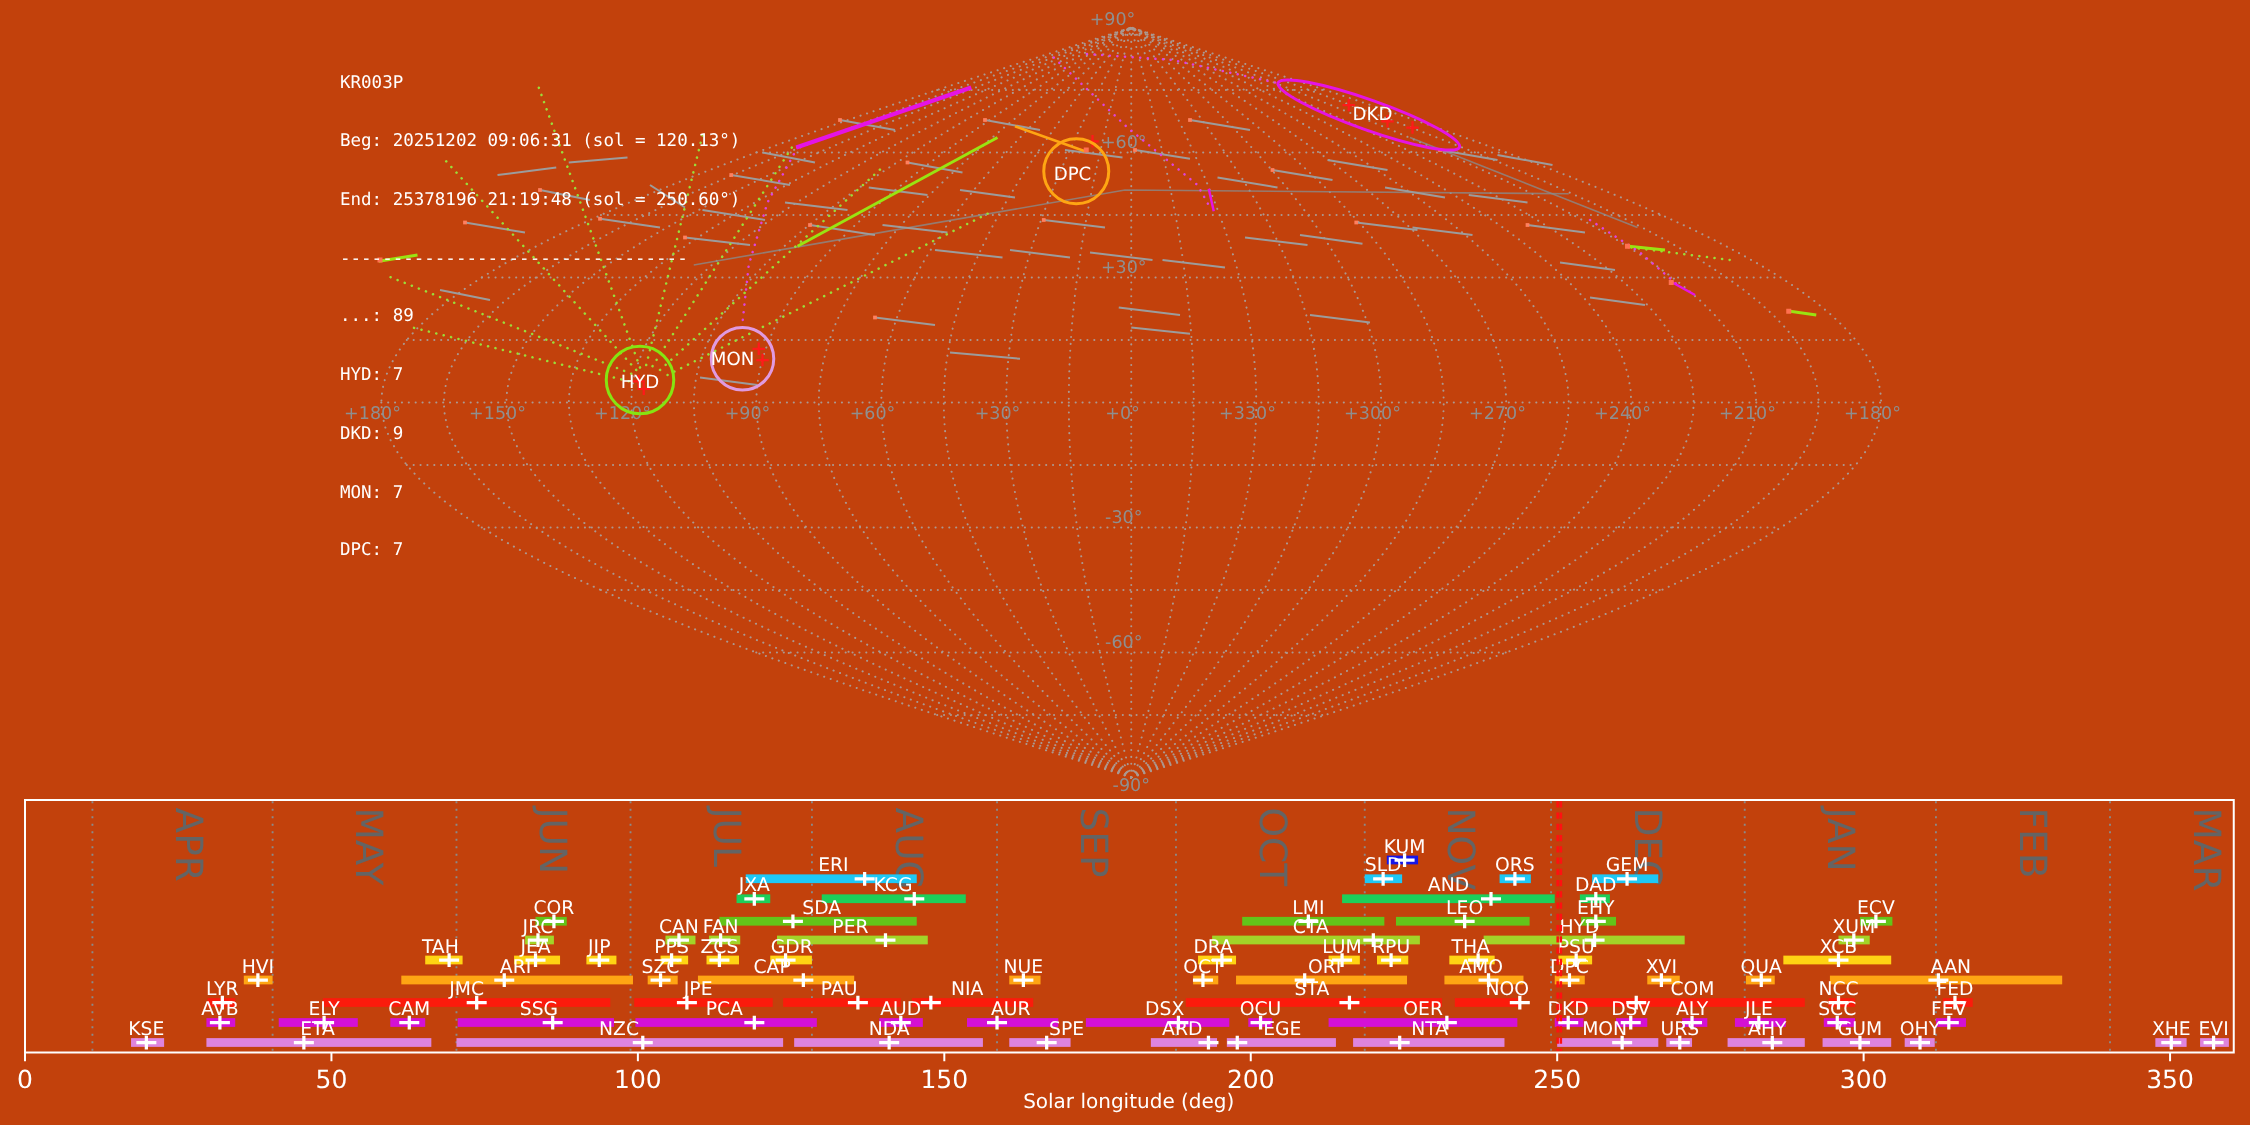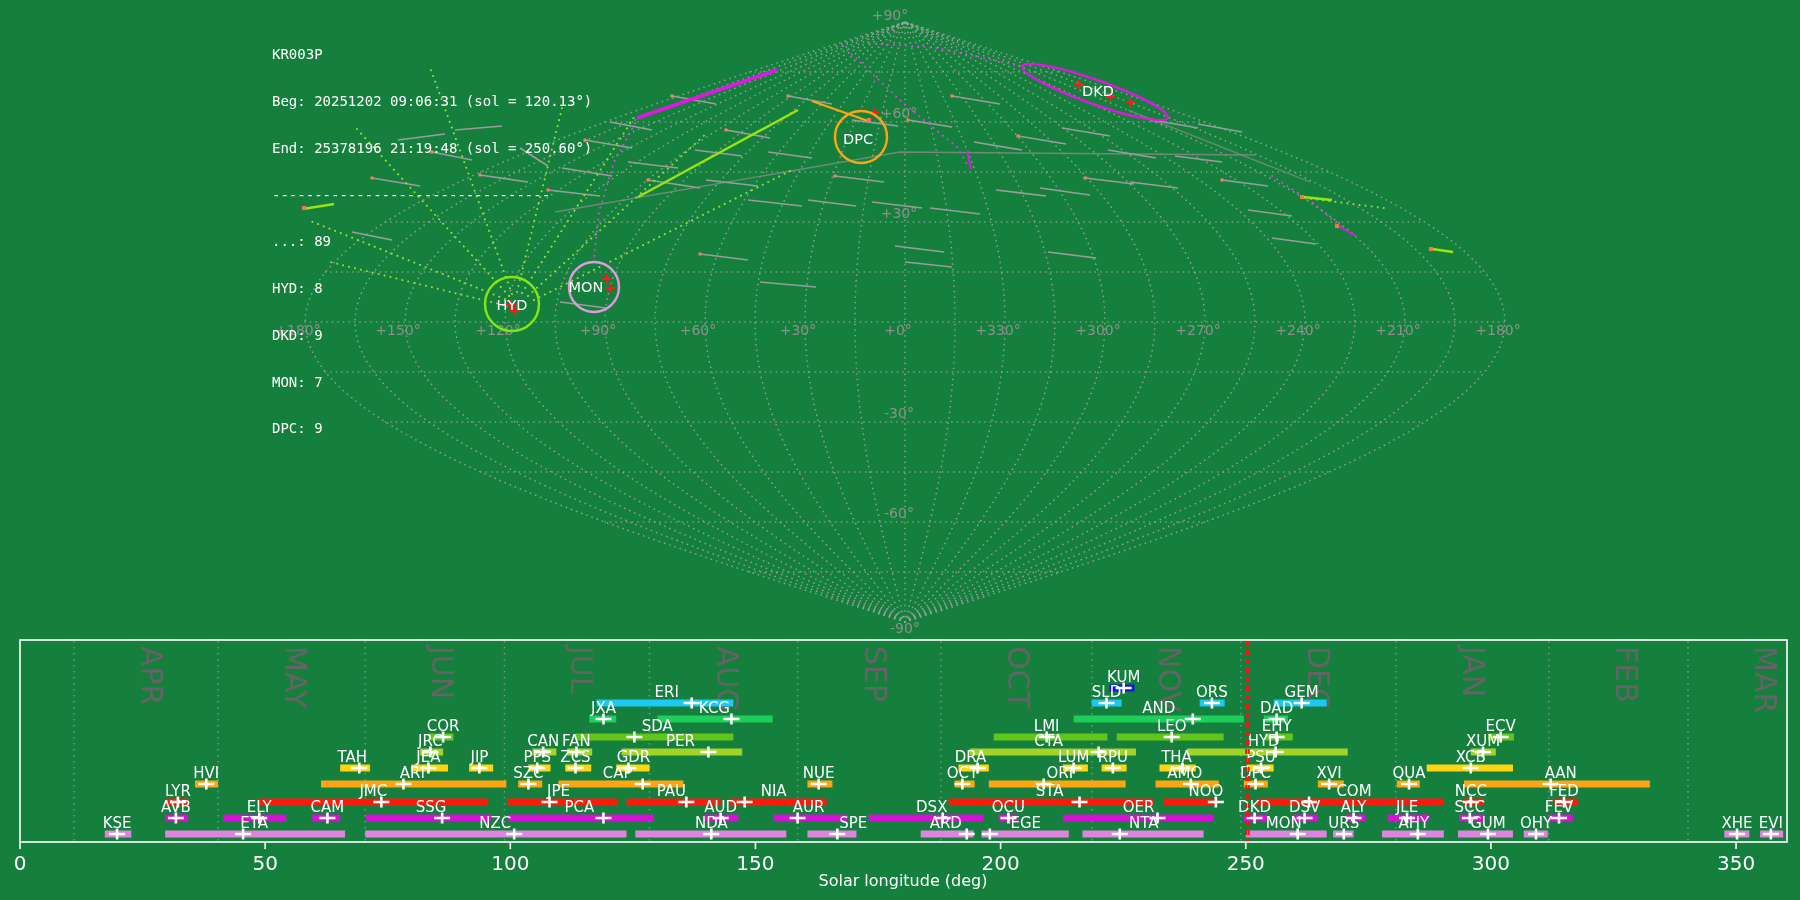--- a/index.html
+++ b/index.html
@@ -1,19 +1,19 @@
 <!DOCTYPE html>
 <html><head>
 <meta charset="utf-8">
 <style>
   html,body{margin:0;padding:0;background:#000;}
-  .stage{position:relative;width:1800px;height:900px;background:#15803d;overflow:hidden;
+  .stage{position:relative;width:1800px;height:900px;background:#c2410c;overflow:hidden;
          font-family:"DejaVu Sans",sans-serif;}
   .stage svg{position:absolute;left:0;top:0;}
-  .info{position:absolute;left:272px;top:16px;color:#fff;
+  .info{position:absolute;left:272px;top:28px;color:#fff;
         font-family:"DejaVu Sans Mono",monospace;font-size:14px;line-height:15.6px;
         white-space:pre;}
   .info div{height:15.6px;}
 </style>
 </head>
 <body>
 
 <div class="stage">
   <svg id="fig" width="1800" height="900" viewBox="0 0 1800 900">
       <g>
@@ -679,18 +679,18 @@
         </g>
       </g>
     </svg>
 
   <div class="info">
     <div>KR003P</div>
     <div>Beg: 20251202 09:06:31 (sol = 120.13°)</div>
     <div>End: 25378196 21:19:48 (sol = 250.60°)</div>
     <div>---------------------------------</div>
     <div>...: 89</div>
-    <div>HYD: 8</div>
+    <div>HYD: 7</div>
     <div>DKD: 9</div>
     <div>MON: 7</div>
-    <div>DPC: 9</div>
+    <div>DPC: 7</div>
   </div>
 </div>
 
 </body></html>

